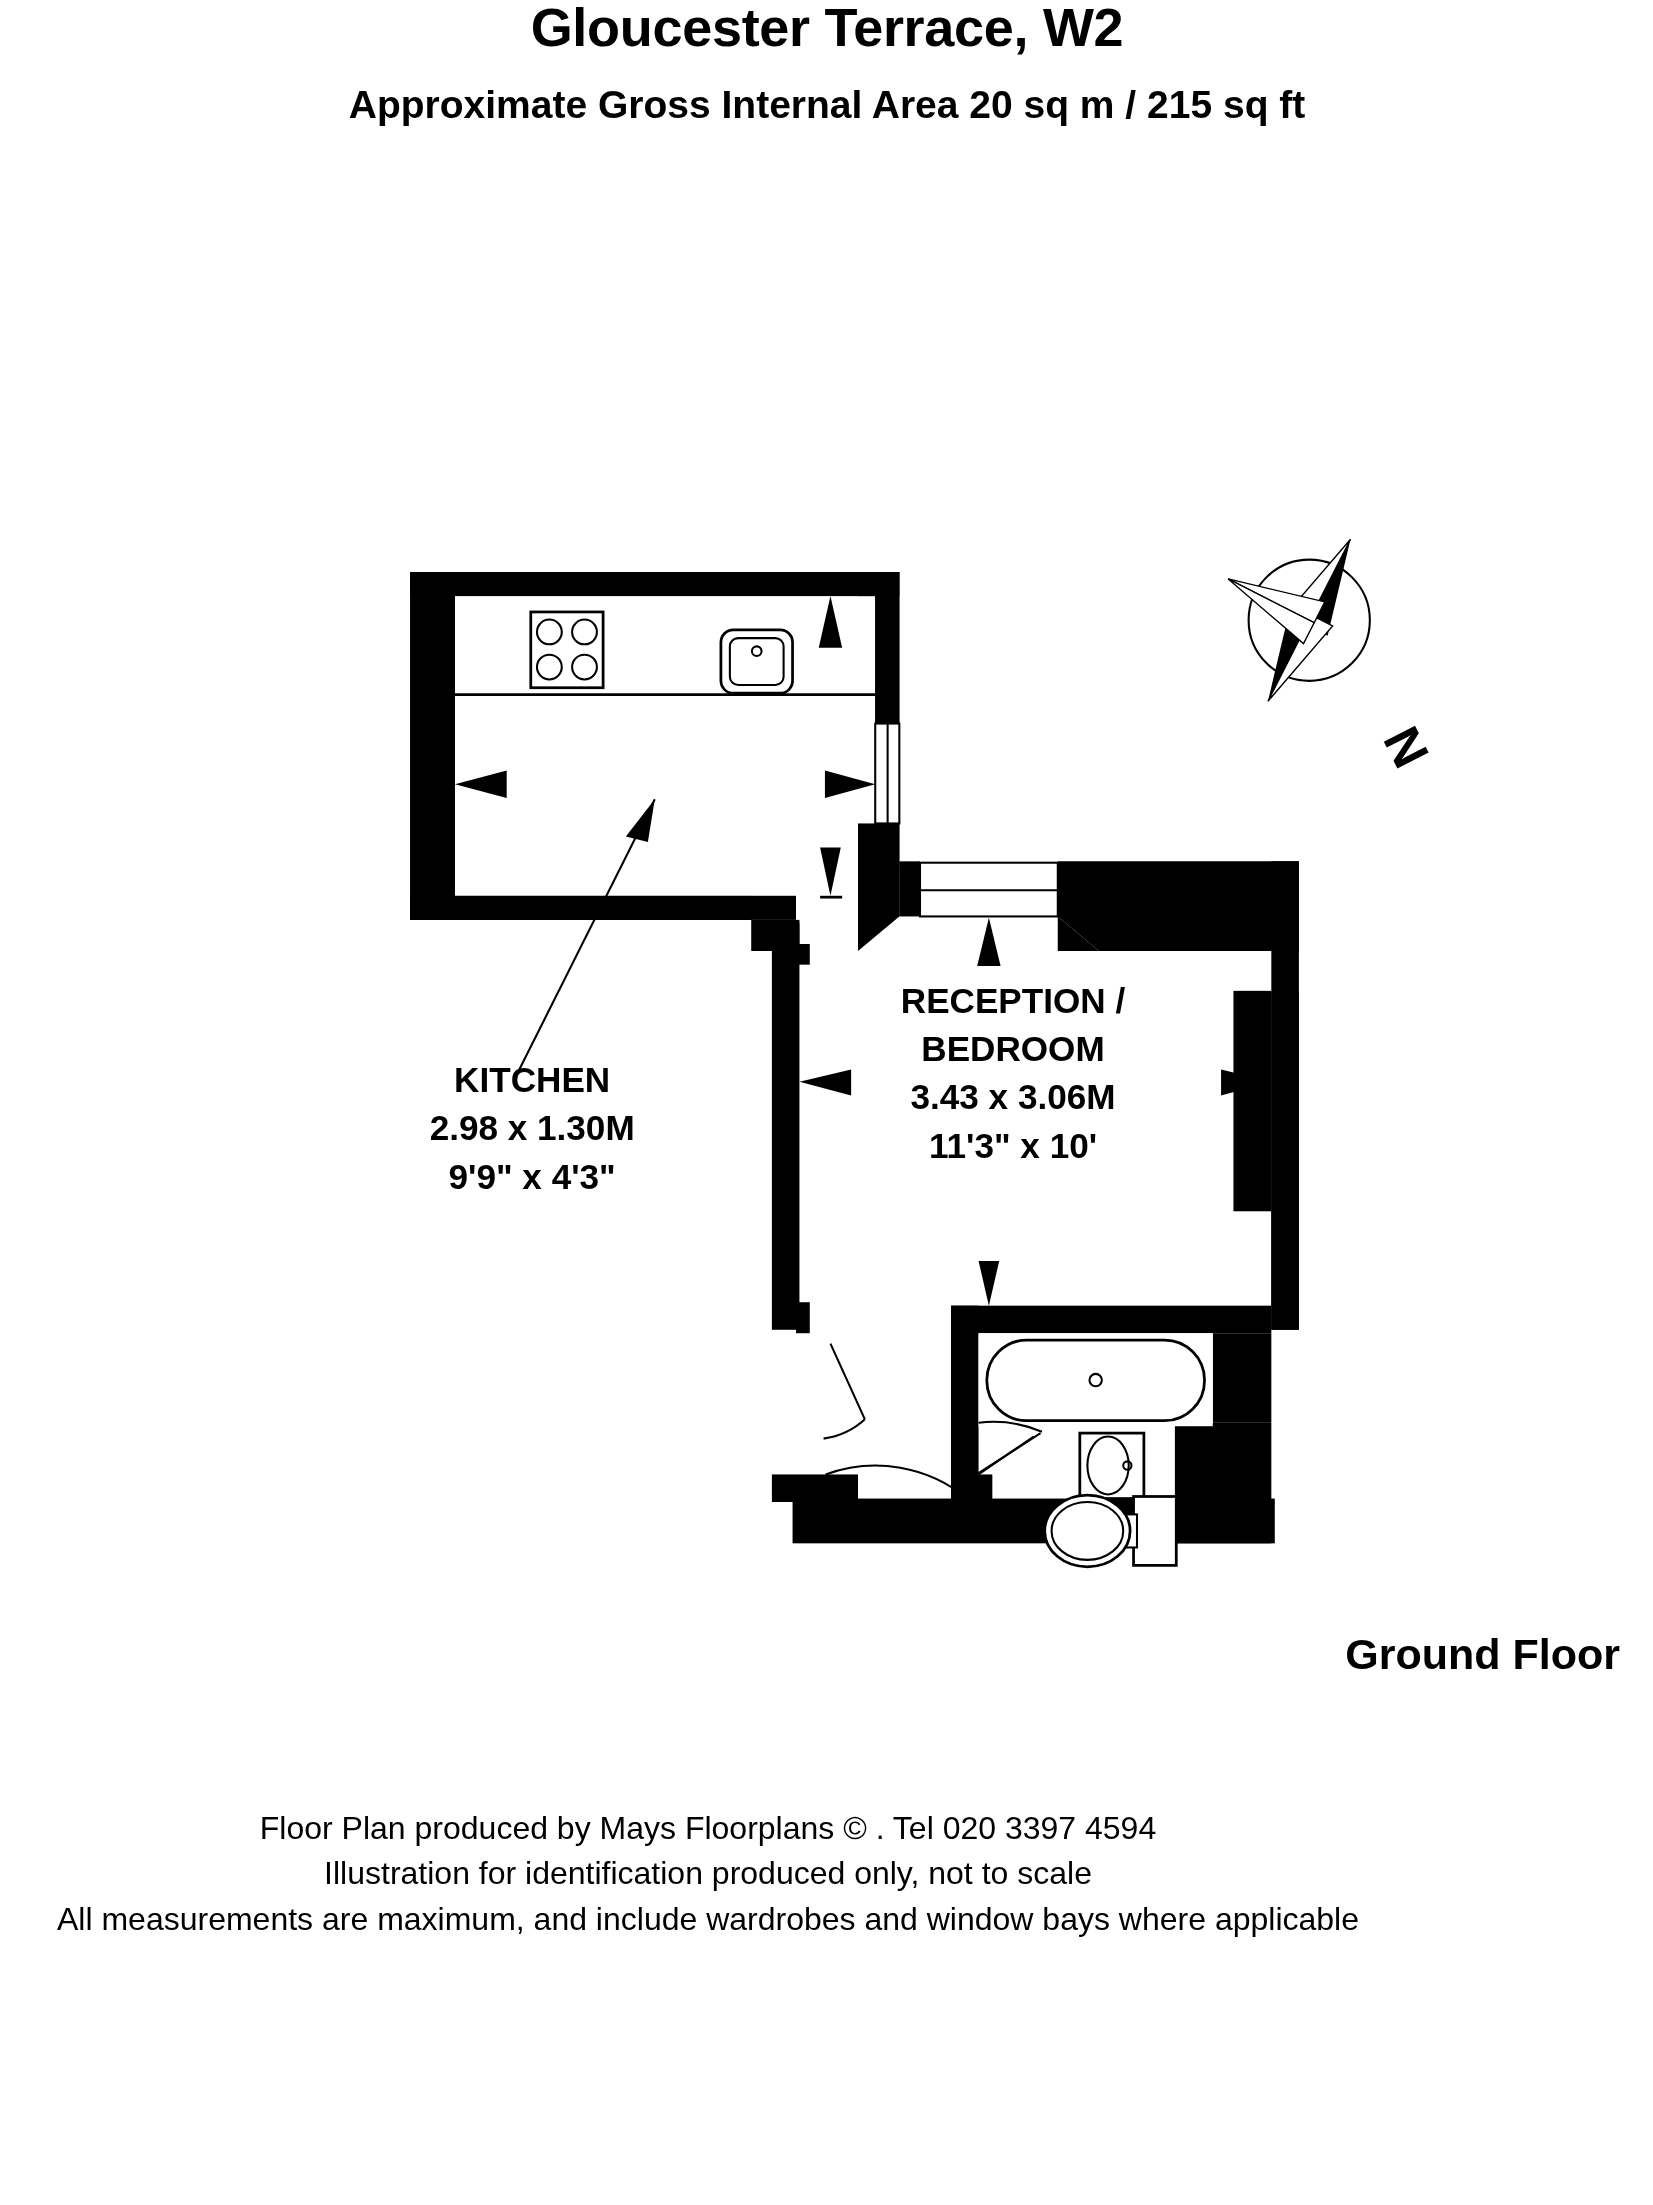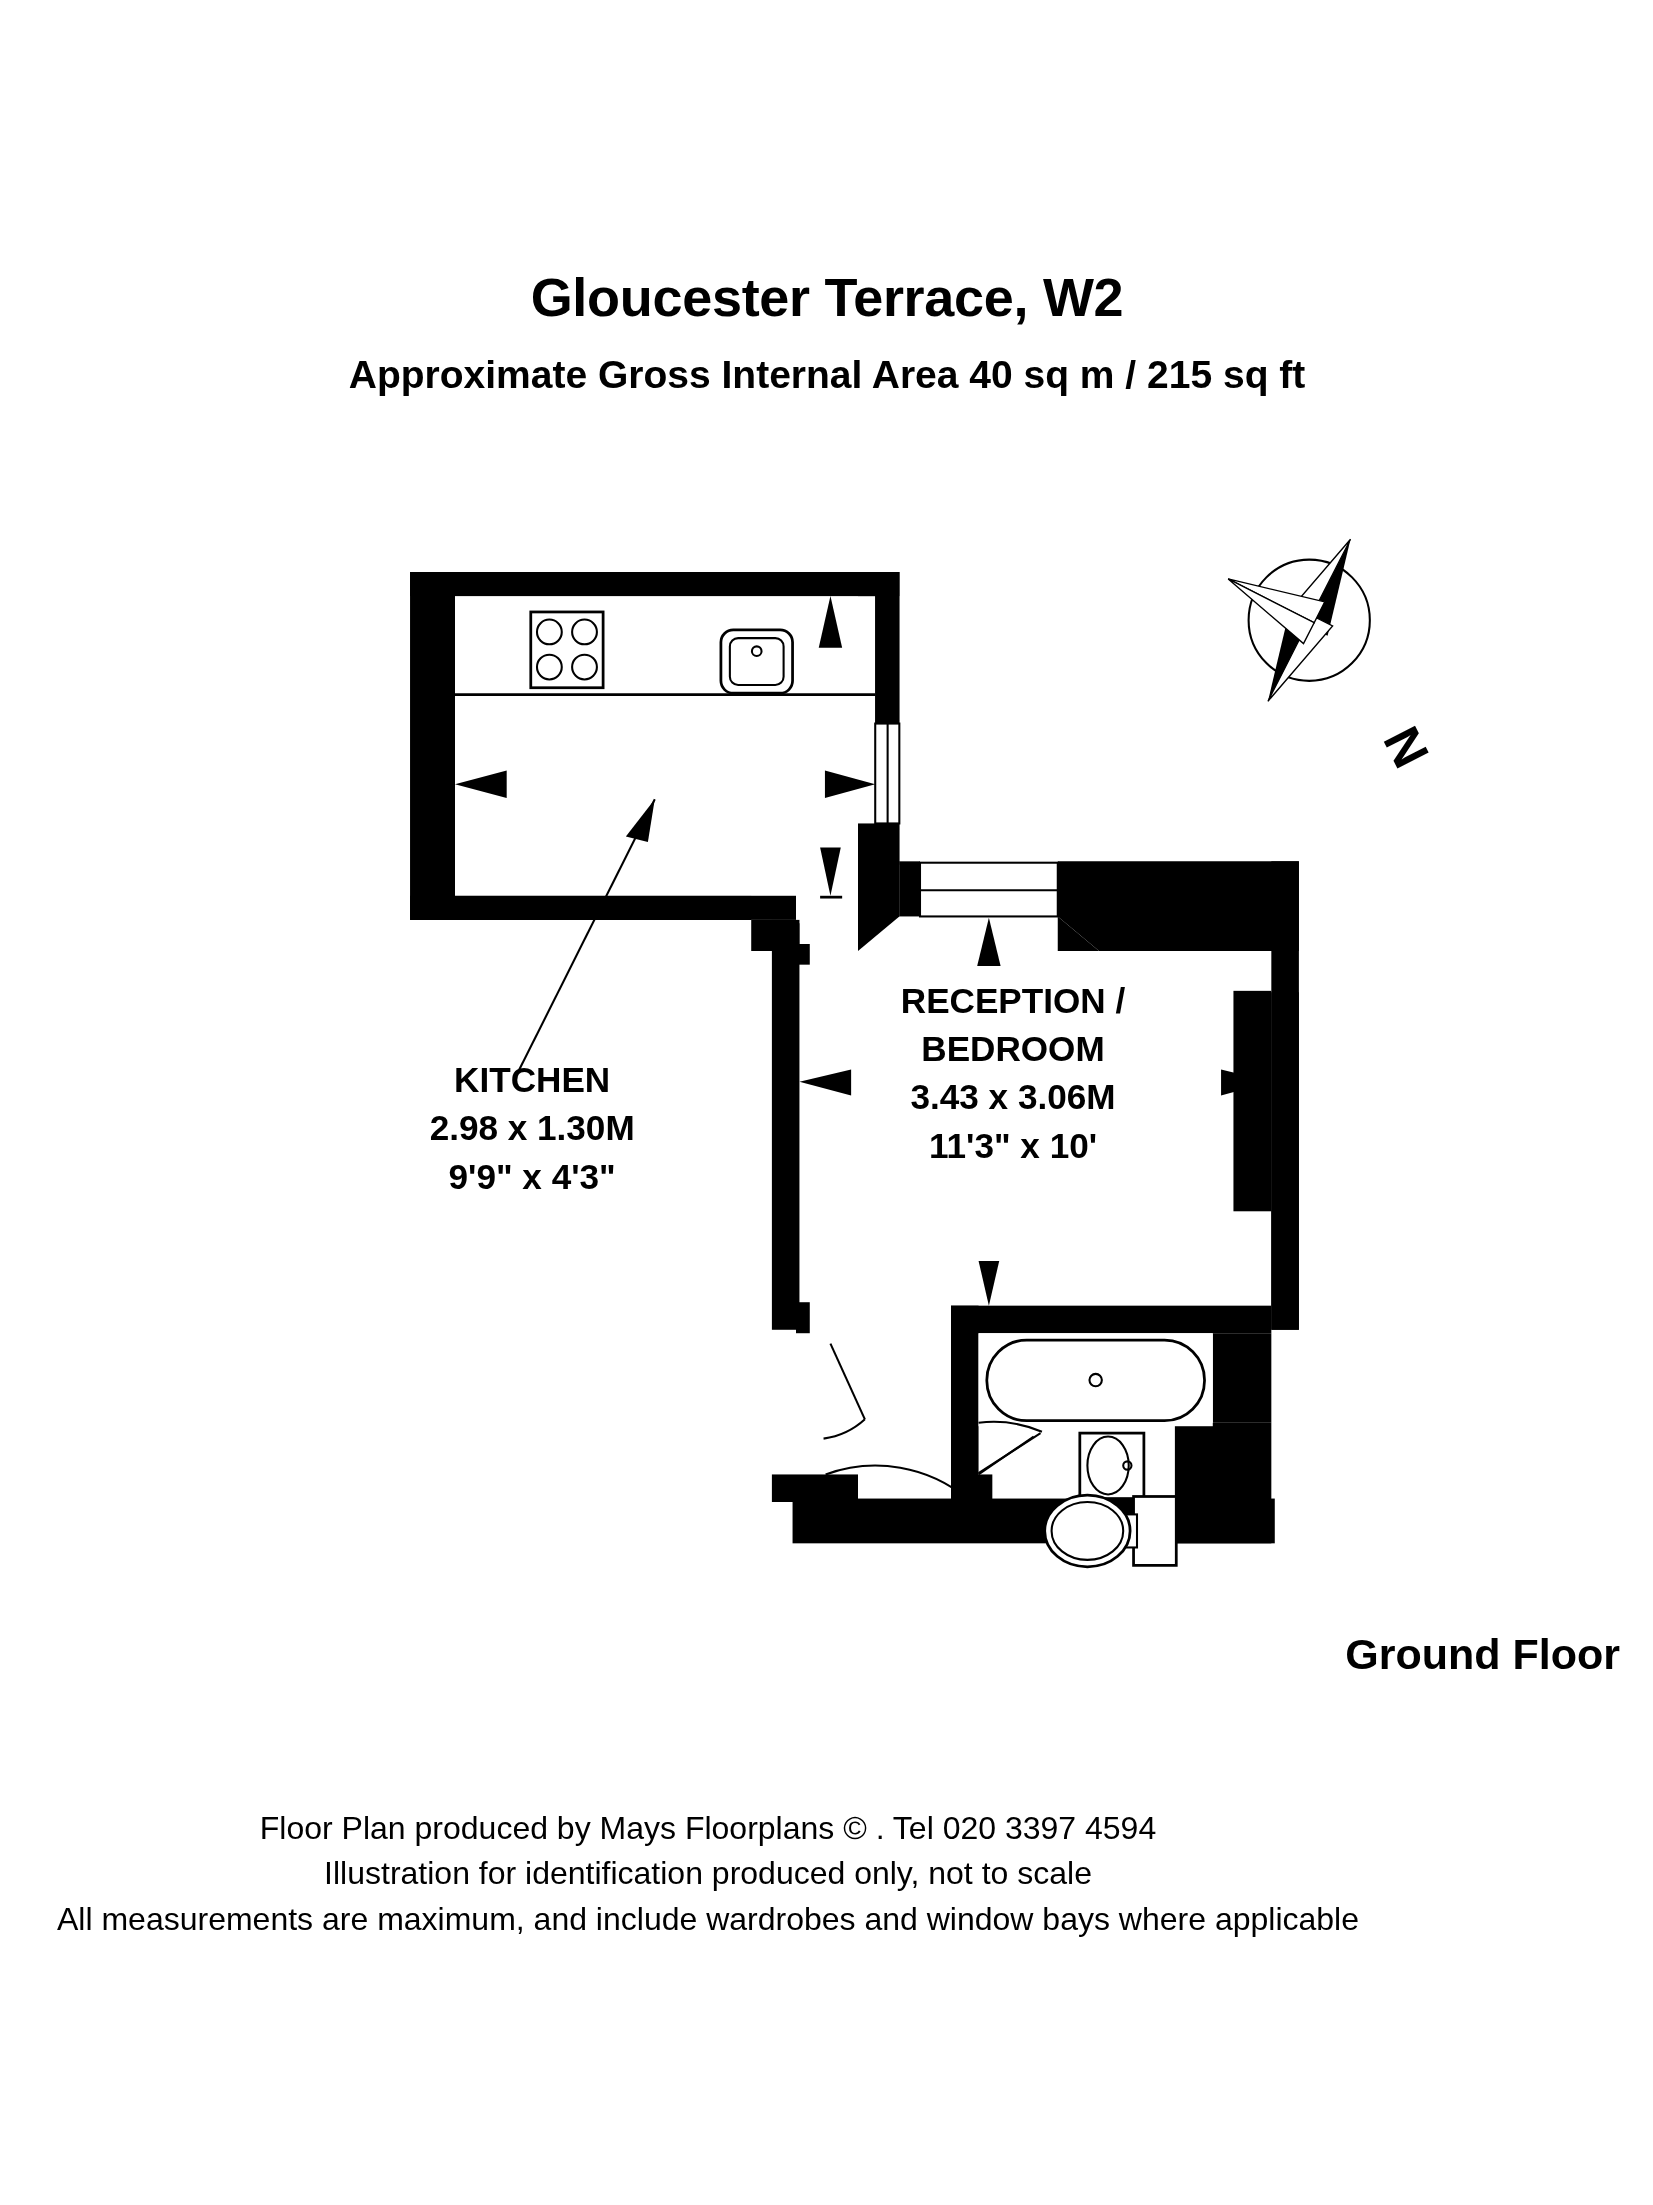--- a/index.html
+++ b/index.html
@@ -26,21 +26,20 @@
   
   .header {
     position: absolute;
     left: 0;
     top: 0;
     width: 1654px;
     text-align: center;
   }
   .title {
     margin: 0;
-    padding-top: 270px;
     font-size: 54px;
     font-weight: bold;
     letter-spacing: -0.3px;
     line-height: 1;
   }
   .subtitle {
     margin: 0;
     padding-top: 31px;
     font-size: 39px;
     font-weight: bold;
@@ -84,21 +83,21 @@
     white-space: nowrap;
   }
 </style>
 </head>
 <body>
 
 <div id="page">
 
   <div class="header">
     <h1 class="title">Gloucester Terrace, W2</h1>
-    <h2 class="subtitle">Approximate Gross Internal Area 40 sq m  /  215 sq ft</h2>
+    <h2 class="subtitle">Approximate Gross Internal Area 20 sq m  /  215 sq ft</h2>
   </div>
 
   <div class="plan-wrap">
     <svg class="plan-svg" width="1654" height="1116" viewBox="0 0 2400 1620" xmlns="http://www.w3.org/2000/svg">
 
       <g>
 
         <path fill="#000000" fill-rule="evenodd" d="M 595 90
                  L 1305 90
                  L 1305 310

